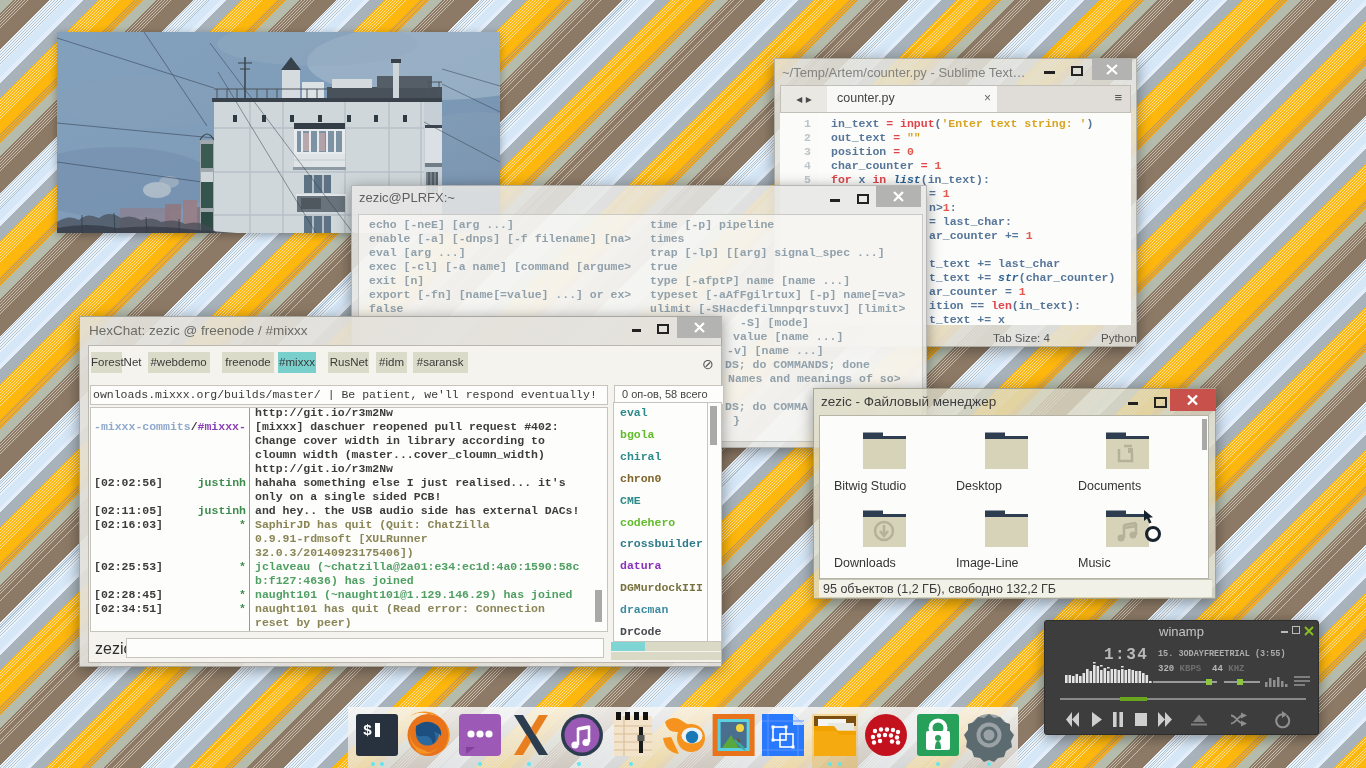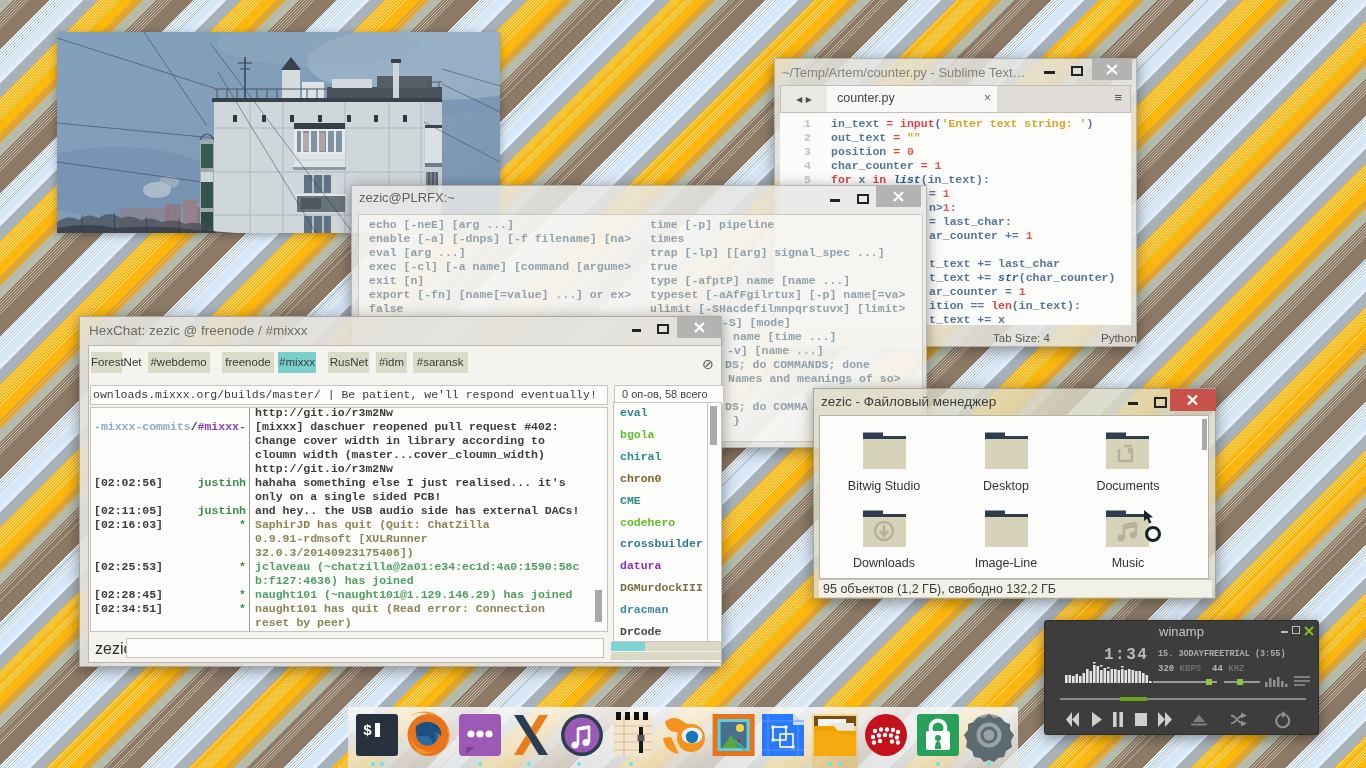--- a/index.html
+++ b/index.html
@@ -54,21 +54,21 @@
   #f0ac28 96.10px 97.45px,
   #bd9b50 97.45px 98.10px,
   #f0ac28 98.10px 99.45px,
   #bd9b50 99.45px 100.10px,
   #f0ac28 100.10px 101.20px);}
 .win{position:absolute;box-shadow:0 3px 14px rgba(0,0,0,.4)}
 .mono{font-family:"Liberation Mono",monospace}
 .abs{position:absolute}
 .tabbtn{position:absolute;top:6px;height:21px;background:#dbdbc9;color:#3a3a3a;font-size:11.5px;line-height:21px;text-align:center}
 .chat{font-size:11.5px;line-height:14px;font-weight:bold;white-space:pre}
-.lbl{position:absolute;width:100px;text-align:center;font-size:12.5px;color:#333}
+.lbl{position:absolute;width:100px;text-align:left;font-size:12.5px;color:#333}
 </style>
 </head>
 <body>
 <div id="screen">
 
 <div id="photo" class="abs" style="left:57px;top:32px;width:443px;height:201px;box-shadow:0 2px 8px rgba(0,0,0,.3)">
 <svg width="443" height="201" viewBox="0 0 443 201">
 <defs>
 <linearGradient id="sky" x1="0" y1="0" x2="1" y2="1">
 <stop offset="0" stop-color="#83a0bc"></stop>
@@ -279,22 +279,22 @@
 type [-afptP] name [name ...]
 typeset [-aAfFgilrtux] [-p] name[=va&gt;
 ulimit [-SHacdefilmnpqrstuvx] [limit&gt;</div>
     <div class="abs mono" style="left:10px;top:3px;font-size:11.5px;line-height:14px;font-weight:bold;white-space:pre;color:#91a1ab">echo [-neE] [arg ...]
 enable [-a] [-dnps] [-f filename] [na&gt;
 eval [arg ...]
 exec [-cl] [-a name] [command [argume&gt;
 exit [n]
 export [-fn] [name[=value] ...] or ex&gt;
 false</div>
-    <div class="abs mono" style="left:363px;top:101px;font-size:11.5px;line-height:14px;font-weight:bold;white-space:pre;color:#91a1ab">-S] [mode]</div>
-    <div class="abs mono" style="left:374px;top:115px;font-size:11.5px;line-height:14px;font-weight:bold;white-space:pre;color:#91a1ab">name [time ...]</div>
+    <div class="abs mono" style="left:381px;top:101px;font-size:11.5px;line-height:14px;font-weight:bold;white-space:pre;color:#91a1ab">-S] [mode]</div>
+    <div class="abs mono" style="left:374px;top:115px;font-size:11.5px;line-height:14px;font-weight:bold;white-space:pre;color:#91a1ab">value [name ...]</div>
     <div class="abs mono" style="left:368px;top:129px;font-size:11.5px;line-height:14px;font-weight:bold;white-space:pre;color:#91a1ab">-v] [name ...]</div>
     <div class="abs mono" style="left:366px;top:143px;font-size:11.5px;line-height:14px;font-weight:bold;white-space:pre;color:#91a1ab">DS; do COMMANDS; done</div>
     <div class="abs mono" style="left:369px;top:157px;font-size:11.5px;line-height:14px;font-weight:bold;white-space:pre;color:#91a1ab">Names and meanings of so&gt;</div>
     <div class="abs mono" style="left:366px;top:185px;font-size:11.5px;line-height:14px;font-weight:bold;white-space:pre;color:#91a1ab">DS; do COMMA</div>
     <div class="abs mono" style="left:374px;top:199px;font-size:11.5px;line-height:14px;font-weight:bold;white-space:pre;color:#91a1ab">}</div>
   </div>
 </div>
 
 <div id="hexchat" class="win" style="left:79px;top:316px;width:643px;height:351px;background:rgba(227,225,219,0.92);border:1px solid rgba(130,128,122,0.6);box-sizing:border-box">
   <div class="abs" style="left:9px;top:6px;font-size:13.5px;color:#6b6b66">HexChat: zezic @ freenode / #mixxx</div>

